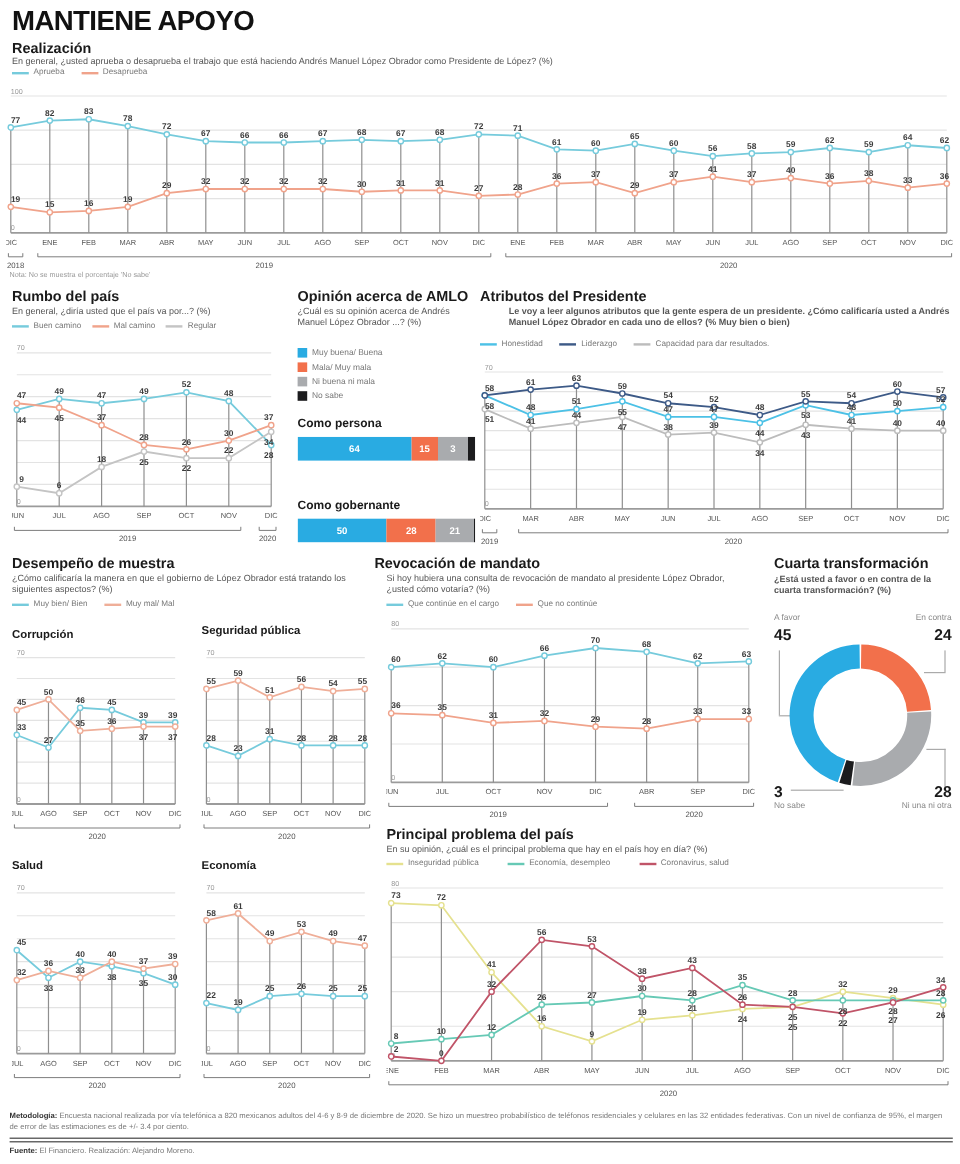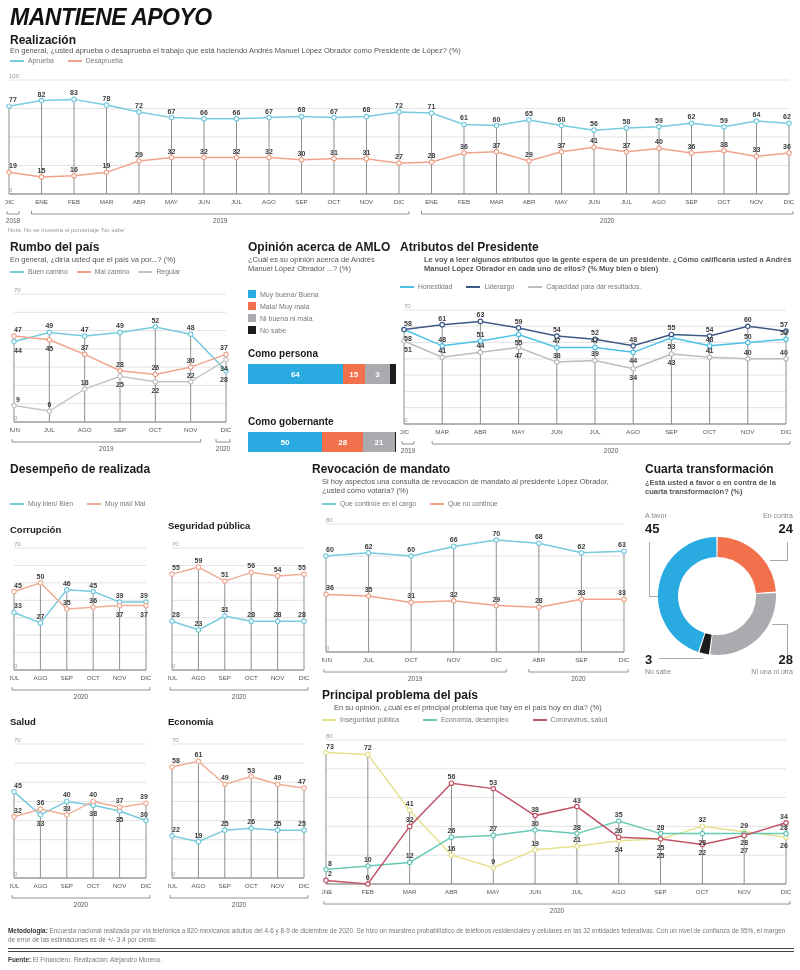--- a/index.html
+++ b/index.html
@@ -23,21 +23,21 @@
   .foot{font-size:6.4px;color:#777;line-height:1.45;}
   .foot b{color:#333;}
   .dbl{border-top:1.5px solid #444;border-bottom:0.5px solid #444;height:2px;}
   svg text{font-family:"Liberation Sans",sans-serif;}
 </style>
 </head>
 <body>
 
 <div id="root">
 
-  <div class="abs h1" style="left:10px;top:4px;font-style:italic;">MANTIENE APOYO</div>
+  <div class="abs h1" style="left:10px;top:4px;">MANTIENE APOYO</div>
 
   <div class="abs h2" style="left:10px;top:33px;">Realización</div>
   <div class="abs q" style="left:10px;top:46px;width:600px;">En general, ¿usted aprueba o desaprueba el trabajo que está haciendo Andrés Manuel López Obrador como Presidente de López?  (%)</div>
   <div class="abs legend" style="left:10px;top:57px;">
     <span class="li">
         <span class="sw-line" style="border-top-color: rgb(118, 203, 220);"></span>
         <span>Aprueba</span>
       </span>
     <span class="li">
         <span class="sw-line" style="border-top-color: rgb(240, 163, 139);"></span>
@@ -457,21 +457,22 @@
         <text x="271.4" y="136" font-size="6.2" fill="#555" text-anchor="middle">SEP</text>
         <text x="309.6" y="136" font-size="6.2" fill="#555" text-anchor="middle">OCT</text>
         <text x="347.8" y="136" font-size="6.2" fill="#555" text-anchor="middle">NOV</text>
         <text x="386" y="136" font-size="6.2" fill="#555" text-anchor="middle">DIC</text>
         <path d="M 2 143 L 2 146 L 14 146 L 14 143" fill="none" stroke="#777" stroke-width="0.8"></path>
         <text x="8" y="155" font-size="6.5" fill="#555" text-anchor="middle">2019</text>
         <path d="M 32.2 143 L 32.2 146 L 390 146 L 390 143" fill="none" stroke="#777" stroke-width="0.8"></path>
         <text x="211.1" y="155" font-size="6.5" fill="#555" text-anchor="middle">2020</text>
       </svg></div>
 
-  <div class="abs h2" style="left:10px;top:462px;">Desempeño de realizada</div>
+  <div class="abs h2" style="left:10px;top:462px;">Desempeño de muestra</div>
+  <div class="abs q" style="left:10px;top:477px;width:300px;">¿Cómo calificaría la manera en que el gobierno de López Obrador está tratando los siguientes aspectos? (%)</div>
   <div class="abs legend" style="left:10px;top:500px;">
     <span class="li">
         <span class="sw-line" style="border-top-color: rgb(118, 203, 220);"></span>
         <span>Muy bien/ Bien</span>
       </span>
     <span class="li">
         <span class="sw-line" style="border-top-color: rgb(239, 174, 152);"></span>
         <span>Muy mal/ Mal</span>
       </span>
   </div>
@@ -686,21 +687,21 @@
         <text x="30.400000000000002" y="156" font-size="6.2" fill="#555" text-anchor="middle">AGO</text>
         <text x="56.800000000000004" y="156" font-size="6.2" fill="#555" text-anchor="middle">SEP</text>
         <text x="83.2" y="156" font-size="6.2" fill="#555" text-anchor="middle">OCT</text>
         <text x="109.60000000000001" y="156" font-size="6.2" fill="#555" text-anchor="middle">NOV</text>
         <text x="136" y="156" font-size="6.2" fill="#555" text-anchor="middle">DIC</text>
         <path d="M 2 163 L 2 166 L 140 166 L 140 163" fill="none" stroke="#777" stroke-width="0.8"></path>
         <text x="71" y="175" font-size="6.5" fill="#555" text-anchor="middle">2020</text>
       </svg></div>
 
   <div class="abs h2" style="left:312px;top:462px;">Revocación de mandato</div>
-  <div class="abs q" style="left:322px;top:477px;width:300px;">Si hoy aspectos una consulta de revocación de mandato al presidente López Obrador, ¿usted cómo votaría?  (%)</div>
+  <div class="abs q" style="left:322px;top:477px;width:300px;">Si hoy hubiera una consulta de revocación de mandato al presidente López Obrador, ¿usted cómo votaría?  (%)</div>
   <div class="abs legend" style="left:322px;top:500px;">
     <span class="li">
         <span class="sw-line" style="border-top-color: rgb(118, 203, 220);"></span>
         <span>Que continúe en el cargo</span>
       </span>
     <span class="li">
         <span class="sw-line" style="border-top-color: rgb(240, 163, 139);"></span>
         <span>Que no continúe</span>
       </span>
   </div>
@@ -788,21 +789,21 @@
     <div class="cline" style="right:5px;top:162px;width:16px;height:1px;"></div>
     <div class="cline" style="right:5px;top:162px;width:1px;height:34px;"></div>
     <div class="cline" style="left:14px;top:196px;width:44px;height:1px;"></div>
     <div class="abs bignum" style="left:0;top:190px;">3</div>
     <div class="abs smallcap" style="left:0;top:206px;">No sabe</div>
     <div class="abs bignum" style="right:0;top:190px;text-align:right;">28</div>
     <div class="abs smallcap" style="right:0;top:206px;text-align:right;">Ni una ni otra</div>
   </div>
 
   <div class="abs h2" style="left:322px;top:688px;">Principal problema del país</div>
-  <div class="abs q" style="left:322px;top:703px;width:460px;margin-left:12px;">En su opinión, ¿cuál es el principal problema que hay en el país hoy en día? (%)</div>
+  <div class="abs q" style="left:322px;top:703px;width:460px;">En su opinión, ¿cuál es el principal problema que hay en el país hoy en día? (%)</div>
   <div class="abs legend" style="left:322px;top:716px;gap:24px;">
     <span class="li">
         <span class="sw-line" style="border-top-color: rgb(229, 225, 143);"></span>
         <span>Inseguridad pública</span>
       </span>
     <span class="li">
         <span class="sw-line" style="border-top-color: rgb(102, 201, 181);"></span>
         <span>Economía, desempleo</span>
       </span>
     <span class="li">

